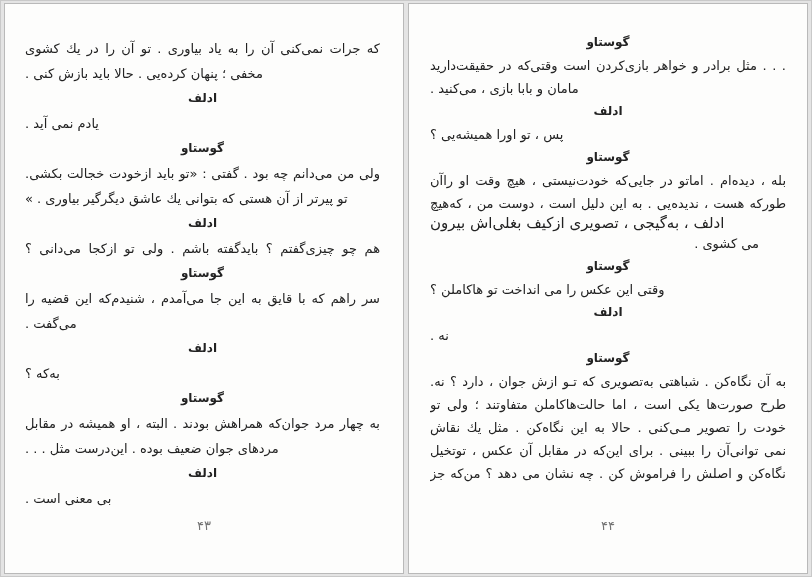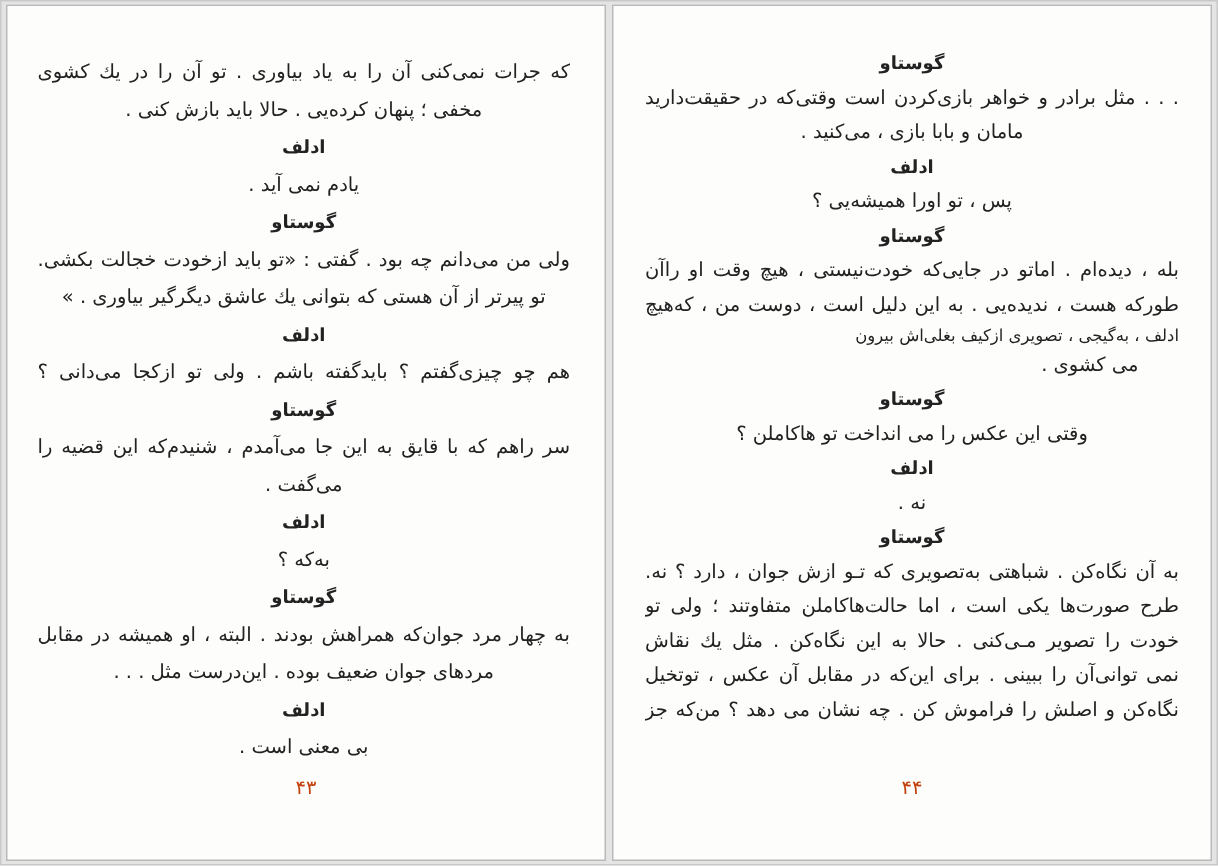--- a/index.html
+++ b/index.html
@@ -37,43 +37,43 @@
   .page-right .page-content { padding: 27px 21px 0 21px; }
 
   .row { overflow: hidden; white-space: normal; }
   .page-left  .row { line-height: 25px; font-size: 13px; }
   .page-right .row { line-height: 23px; font-size: 13px; }
 
   .row.full {
     text-align: justify;
     text-align-last: justify;
   }
-  .row.body { text-align: center; }
+  .row.body { text-align: left; }
   .row.heading {
     text-align: center;
     font-weight: bold;
     font-size: 12px;
   }
   .page-left  .row.heading { line-height: 25px; }
   .page-right .row.heading { line-height: 23px; }
   .row.stage {
-    font-size: 11px;
+    font-size: 15px;
     line-height: 17px;
-    text-align: right;
+    text-align: left;
   }
   .row.stage-indent { padding-right: 27px; }
 
   .page-number {
     position: absolute;
     bottom: 40px;
     left: 0;
     right: 0;
     text-align: center;
     font-size: 13px;
-    color: #c2410c;
+    color: #737373;
   }
 </style>
 </head>
 <body>
 
 <div class="spread">
   <div class="page page-left">
     <div class="page-content">
         <div class="row full">که جرات نمی‌کنی آن را به یاد بیاوری . تو آن را در یك کشوی</div>
         <div class="row body">مخفی ؛ پنهان کرده‌یی . حالا باید بازش کنی .</div>

